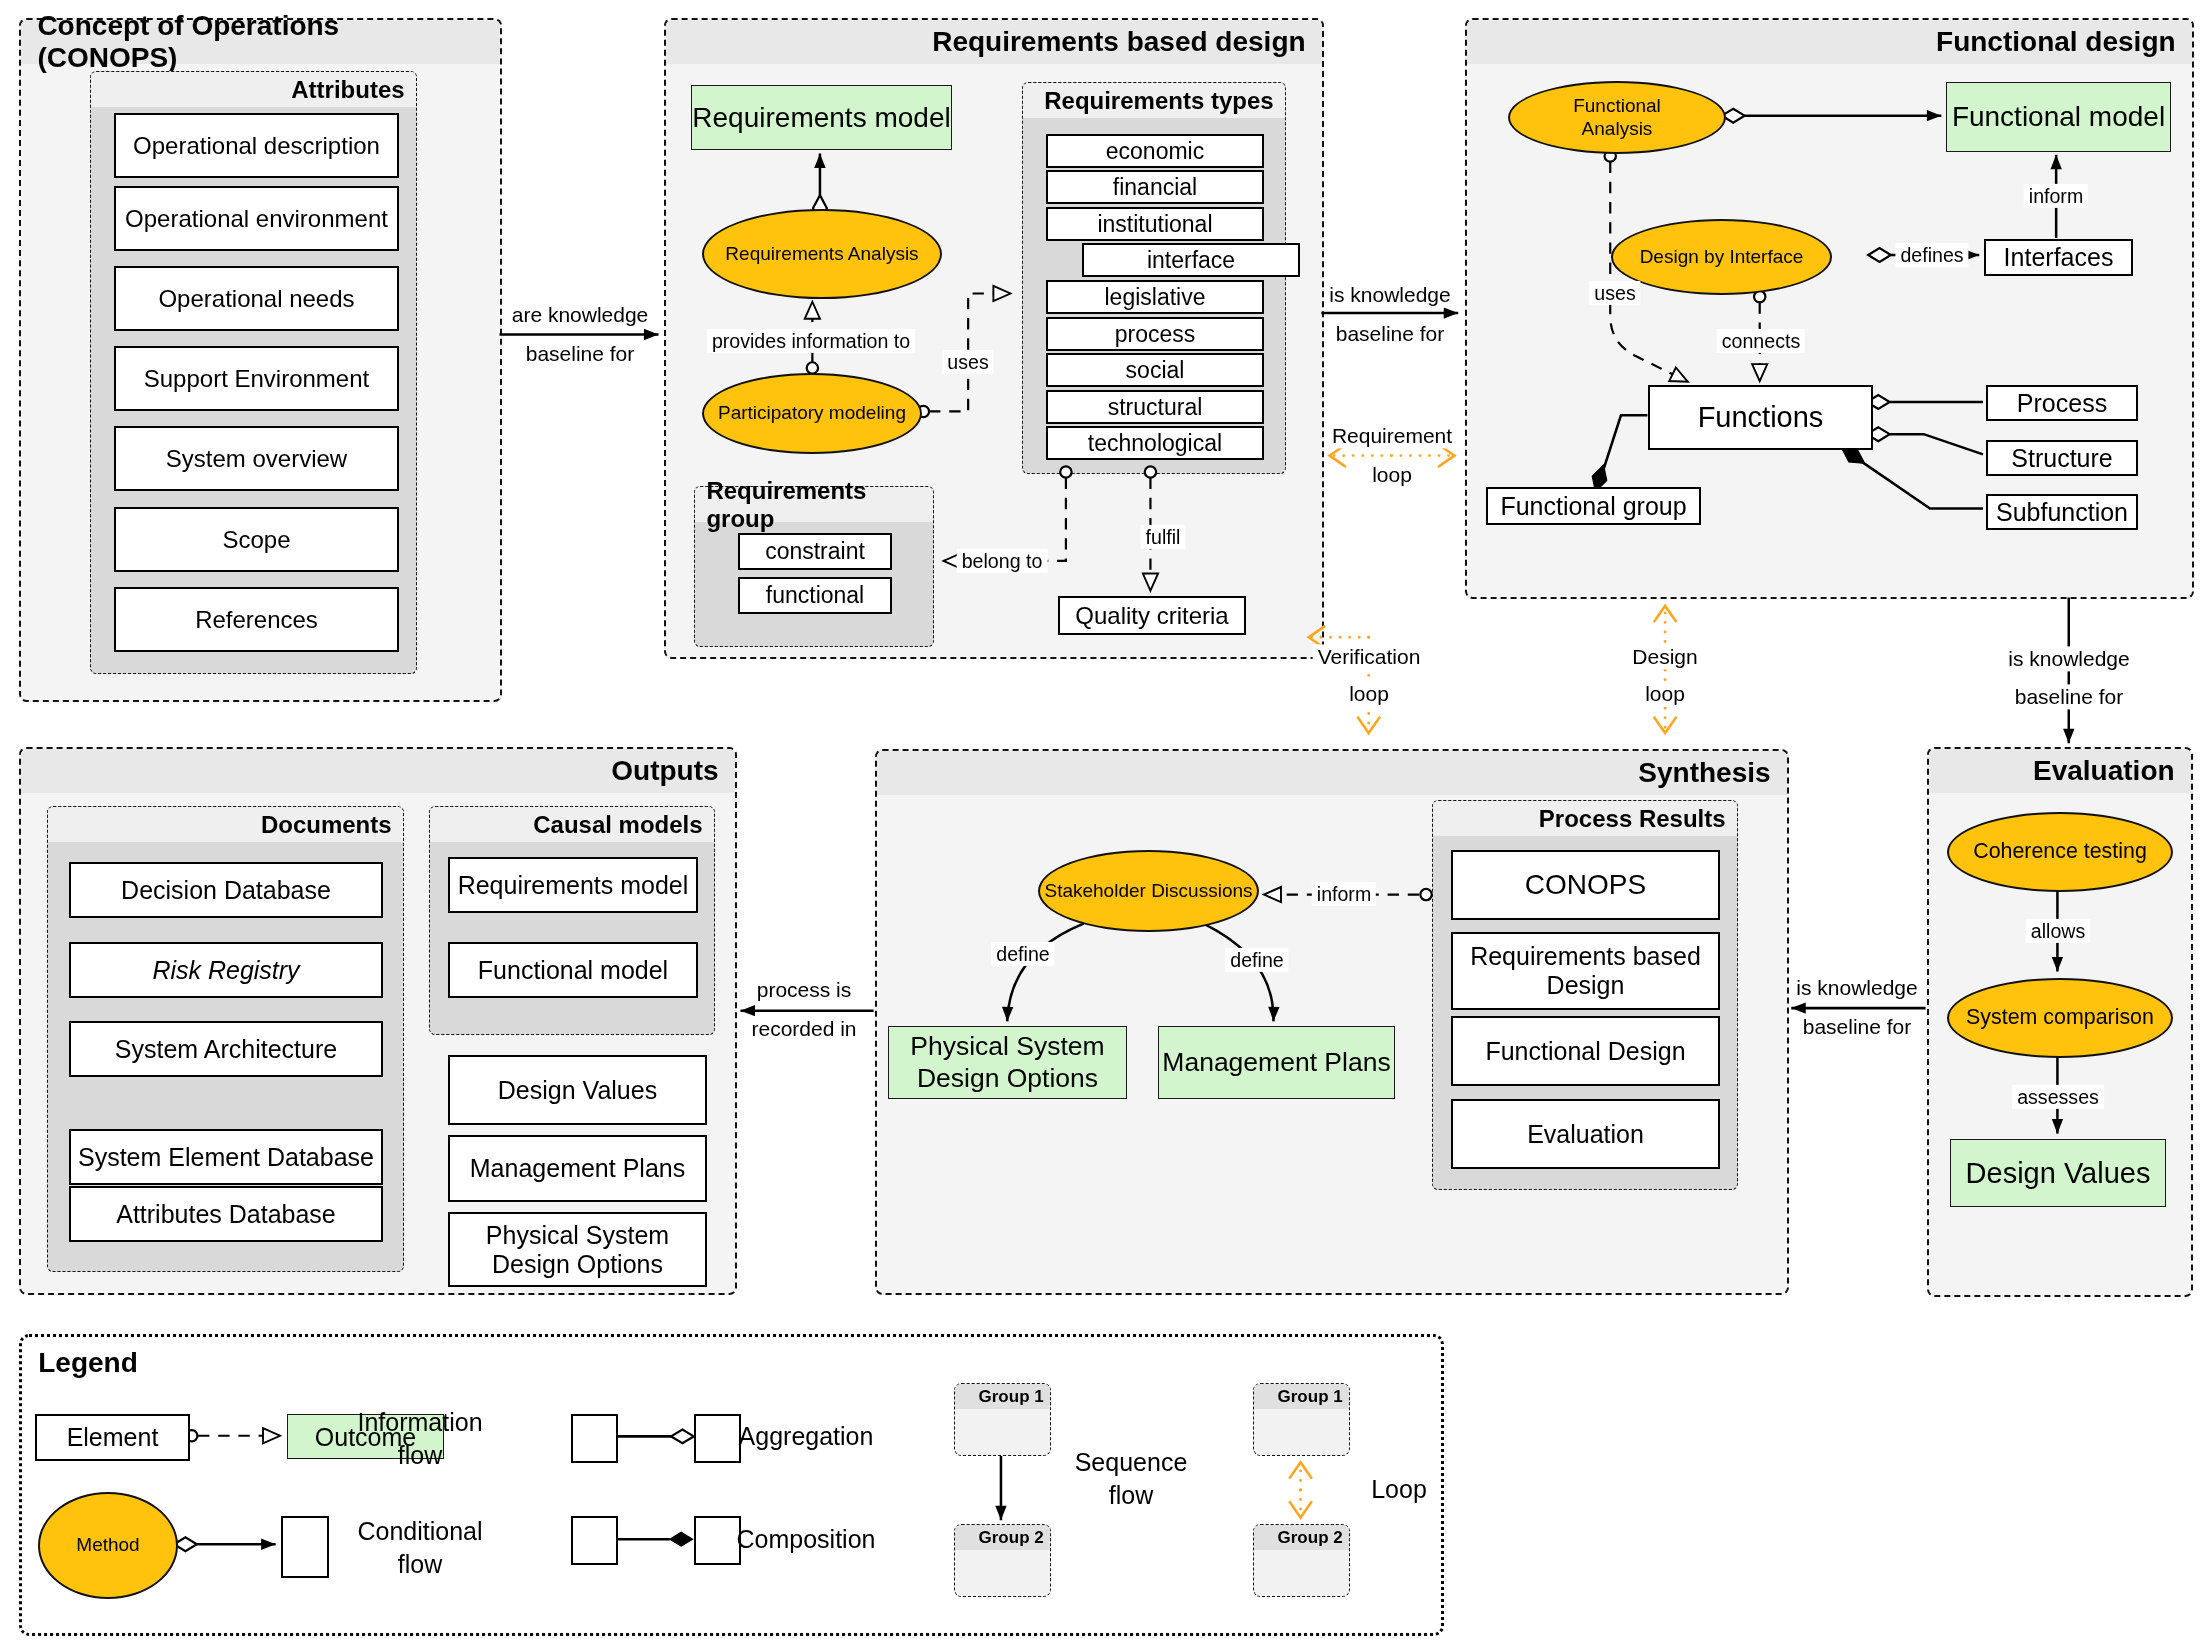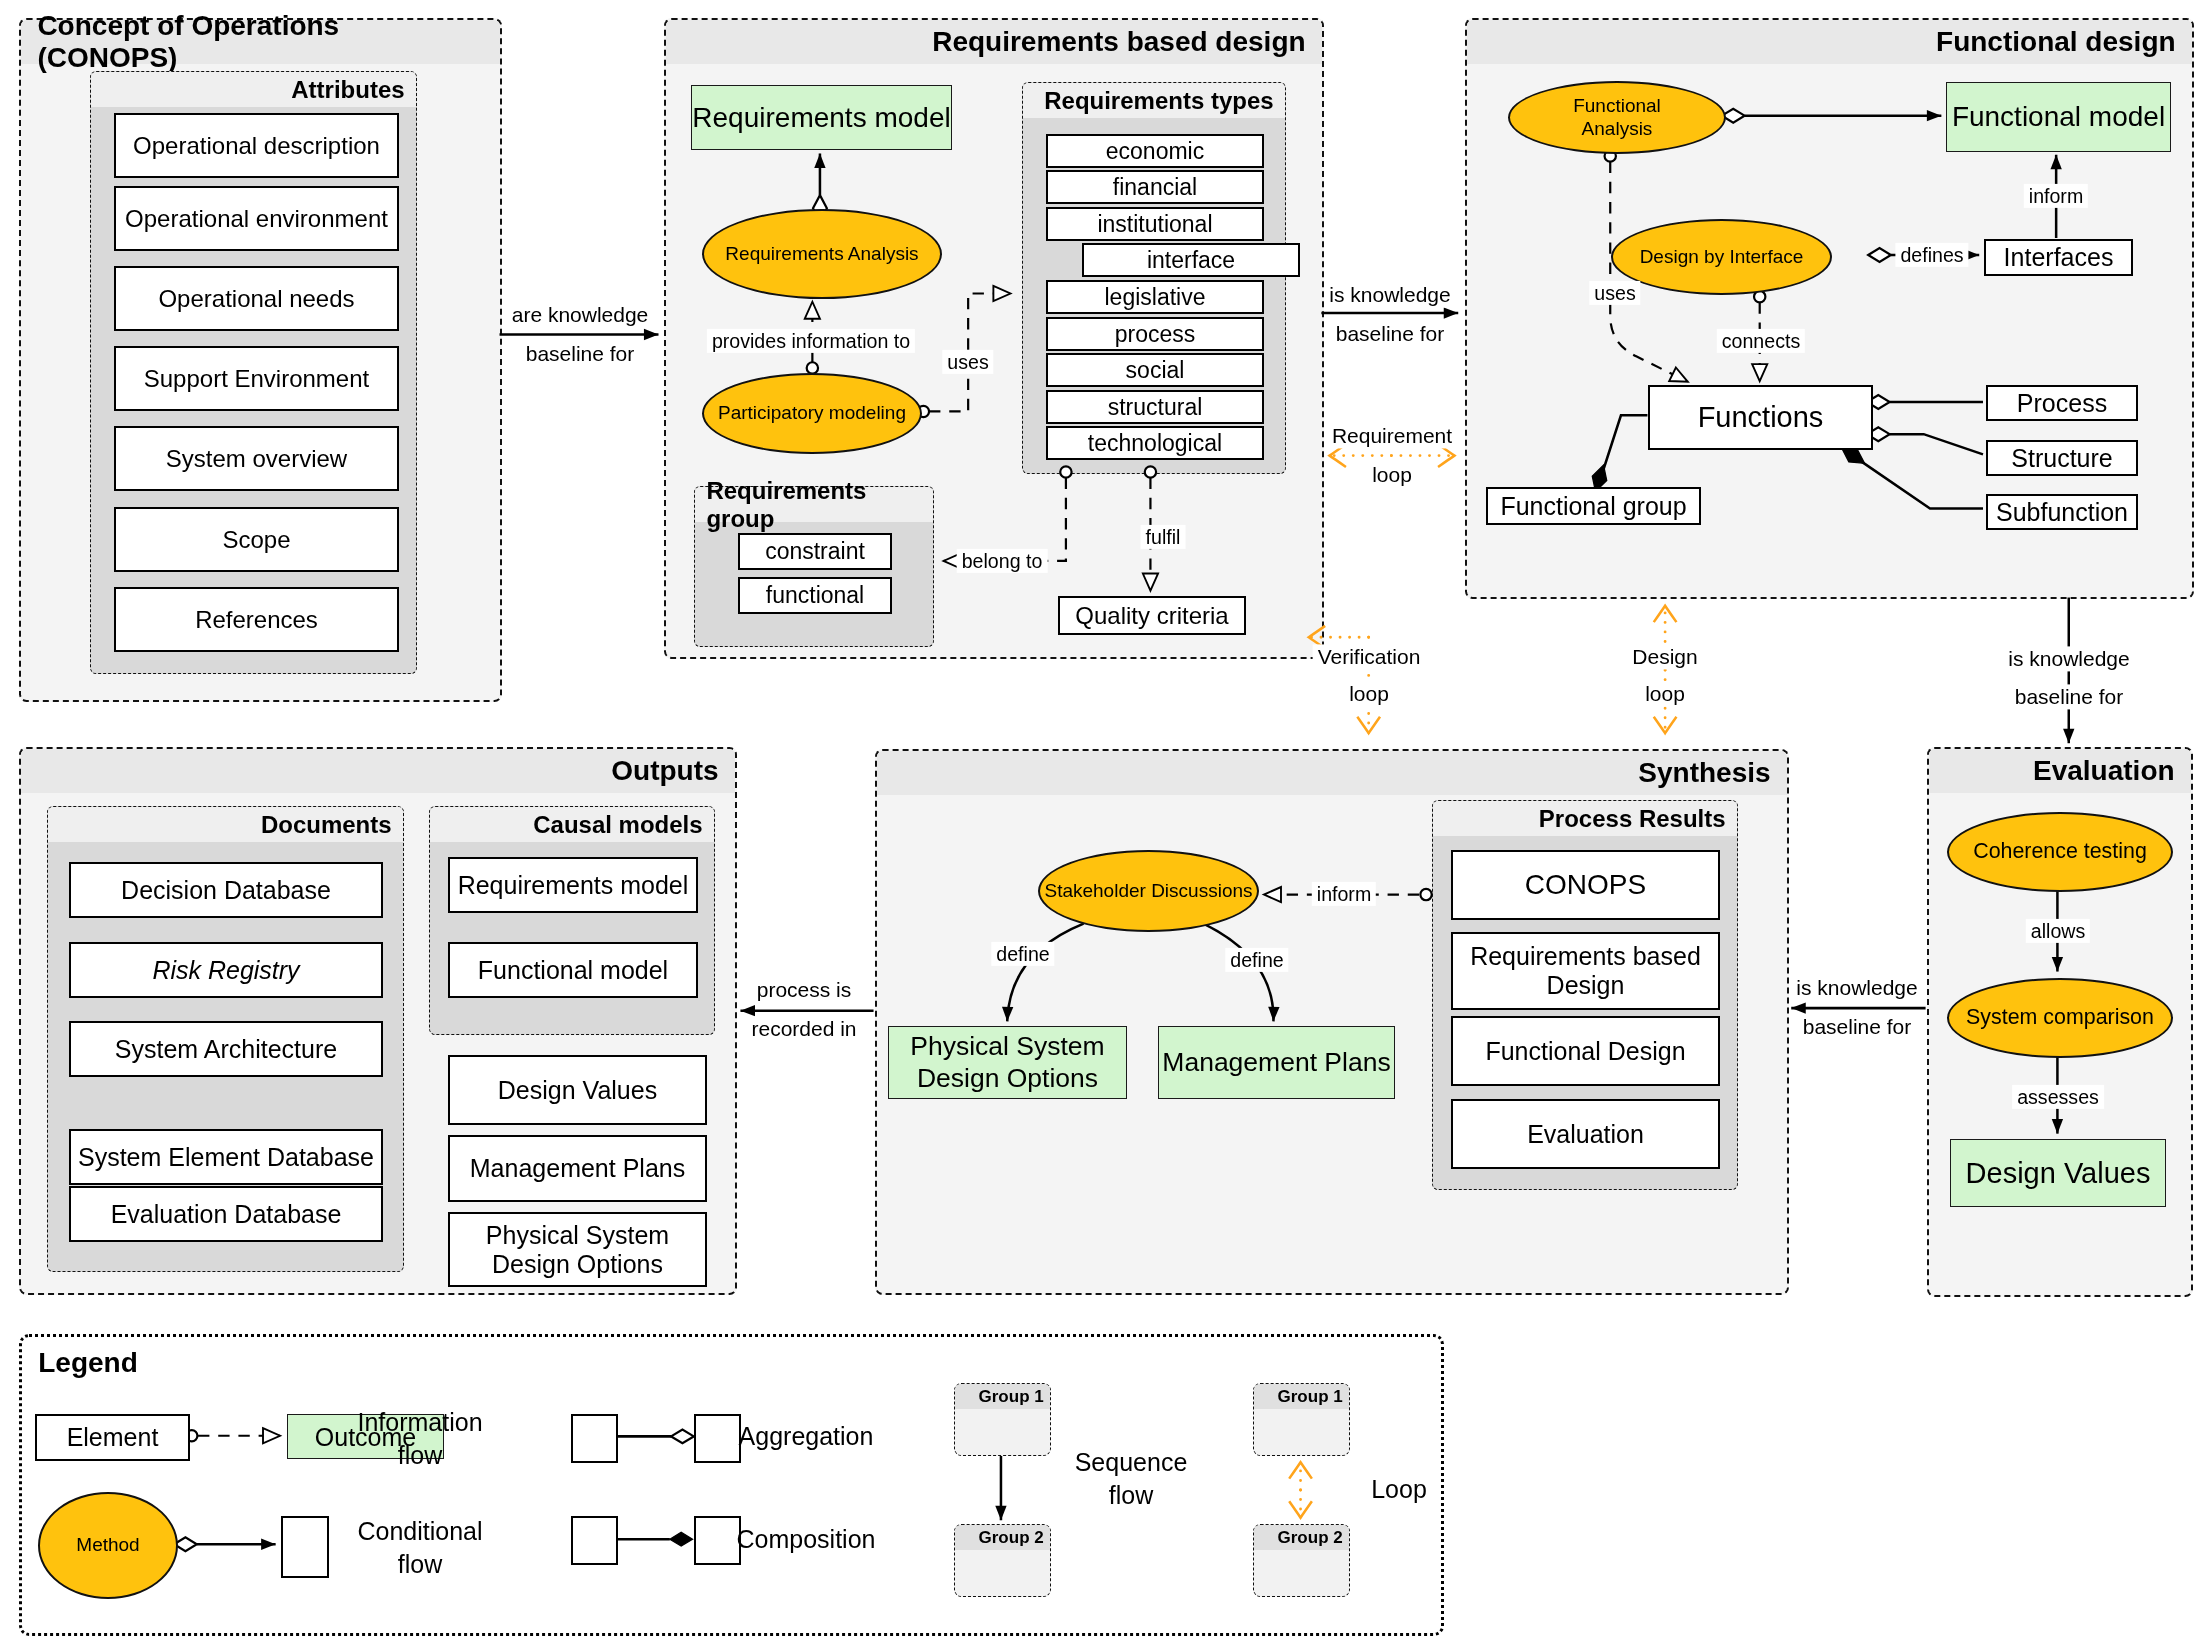--- a/index.html
+++ b/index.html
@@ -194,21 +194,21 @@
   <div class="wbox" style="left:1648px;top:385px;width:221px;height:61px;font-size:29px;">Functions</div>
   <div class="wbox" style="left:1486px;top:487px;width:211px;height:34px;font-size:25px;">Functional group</div>
   <div class="wbox" style="left:1986px;top:385px;width:148px;height:32px;font-size:25px;">Process</div>
   <div class="wbox" style="left:1986px;top:440px;width:148px;height:32px;font-size:25px;">Structure</div>
   <div class="wbox" style="left:1986px;top:494px;width:148px;height:32px;font-size:25px;">Subfunction</div>
 
   <div class="wbox" style="left:69px;top:862px;width:310px;height:52px;font-size:25px;">Decision Database</div>
   <div class="wbox" style="left:69px;top:942px;width:310px;height:52px;font-size:25px;font-style:italic;">Risk Registry</div>
   <div class="wbox" style="left:69px;top:1021px;width:310px;height:52px;font-size:25px;">System Architecture</div>
   <div class="wbox" style="left:69px;top:1101px;width:310px;height:52px;font-size:25px;margin-top:28px;">System Element Database</div>
-  <div class="wbox" style="left:69px;top:1186px;width:310px;height:52px;font-size:25px;">Evaluation Database</div>
+  <div class="wbox" style="left:69px;top:1186px;width:310px;height:52px;font-size:25px;">Attributes Database</div>
   <div class="wbox" style="left:448px;top:857px;width:246px;height:52px;font-size:25px;">Requirements model</div>
   <div class="wbox" style="left:448px;top:942px;width:246px;height:52px;font-size:25px;">Functional model</div>
   <div class="wbox" style="left:448px;top:1055px;width:255px;height:66px;font-size:25px;">Design Values</div>
   <div class="wbox" style="left:448px;top:1135px;width:255px;height:63px;font-size:25px;">Management Plans</div>
   <div class="wbox pre" style="left:448px;top:1212px;width:255px;height:71px;font-size:25px;">Physical System
 Design Options</div>
 
   <div class="ell" style="left:1038px;top:850px;width:217px;height:78px;">Stakeholder Discussions</div>
   <div class="gbox pre" style="left:888px;top:1026px;width:237px;height:71px;font-size:26.5px;">Physical System
 Design Options</div>

